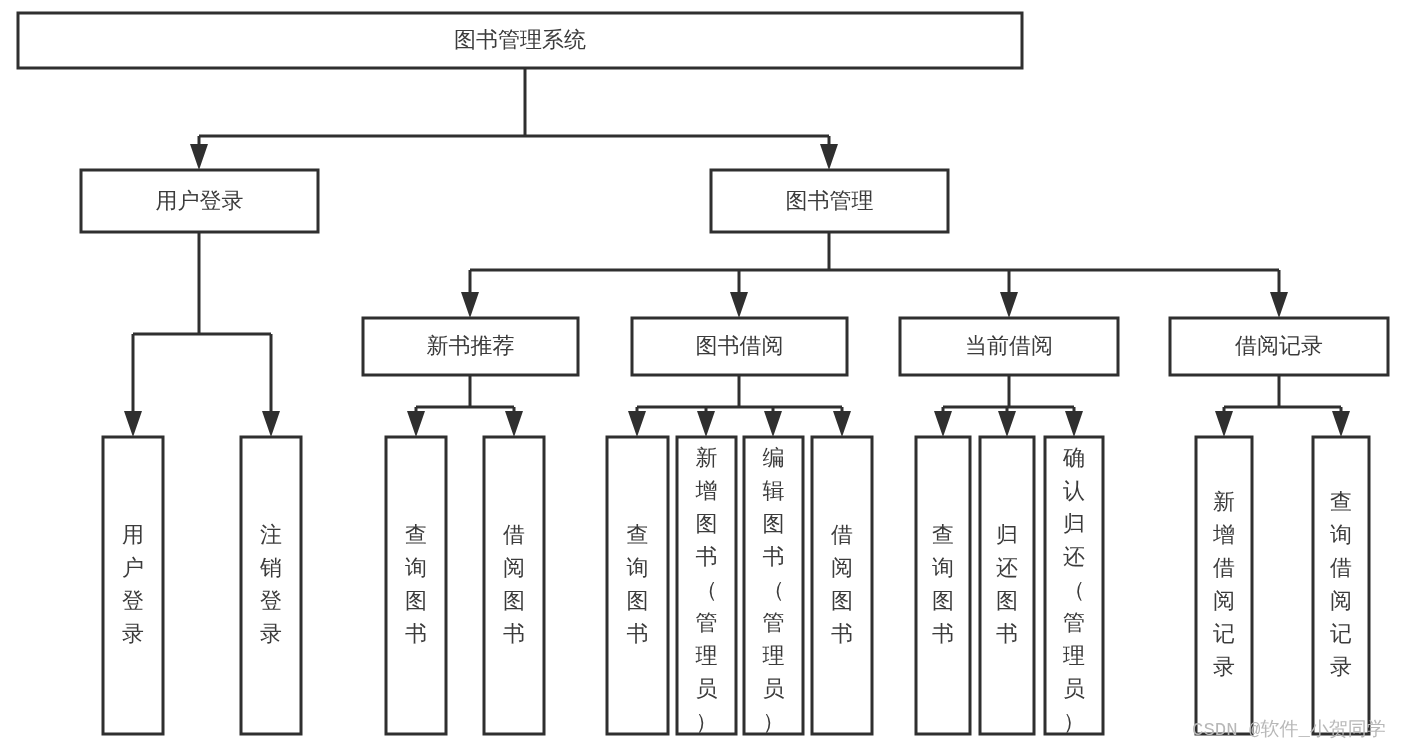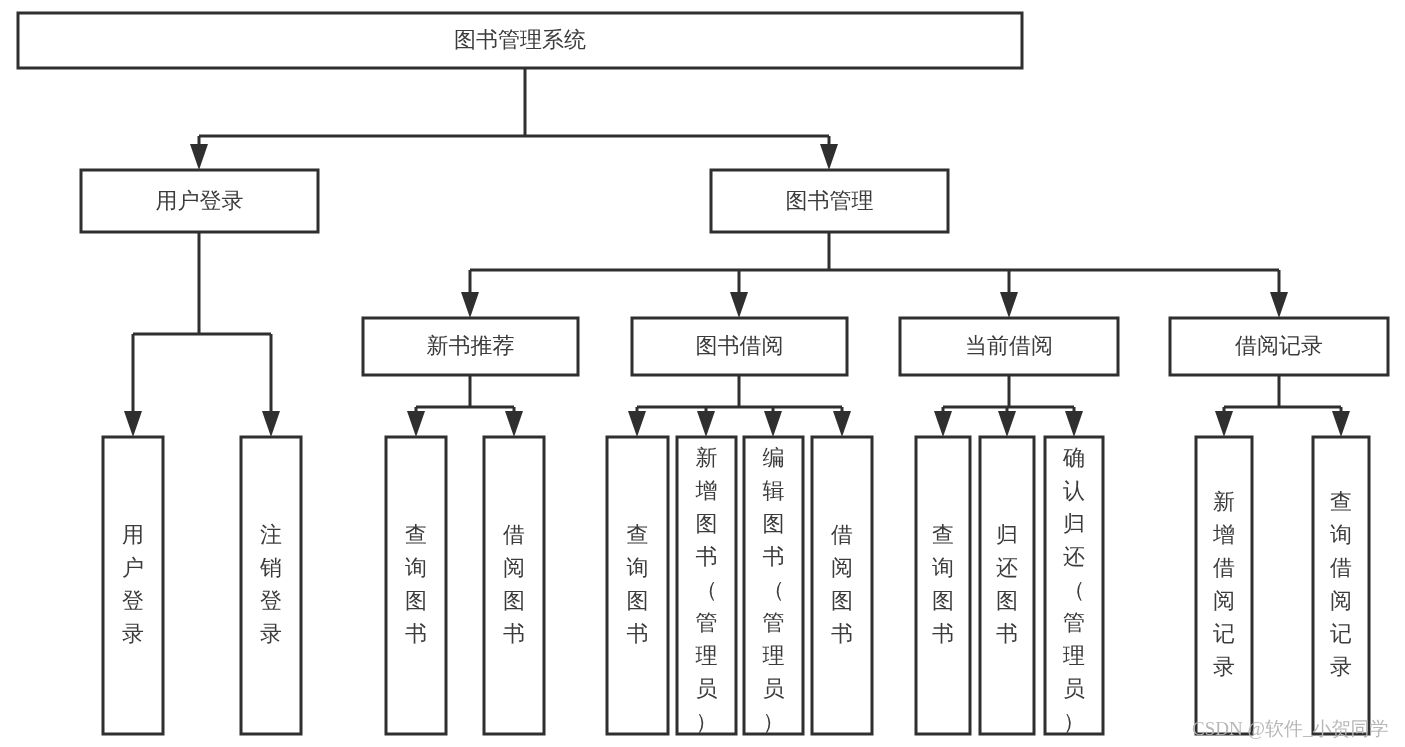--- a/index.html
+++ b/index.html
@@ -53,21 +53,21 @@
   .node-label-v {
     font-family: "Liberation Sans", "DejaVu Sans", sans-serif;
     font-size: 22px;
     fill: #3b3b3b;
     text-anchor: middle;
     dominant-baseline: middle;
     white-space: pre;
   }
   .watermark {
     position: absolute;
-    font-family: Liberation Serif, serif;
+    font-family: Liberation Mono, monospace;
     font-size: 19px;
     color: #b8b8b8;
     white-space: nowrap;
     pointer-events: none;
     user-select: none;
   }
 </style>
 </head>
 <body>
 

